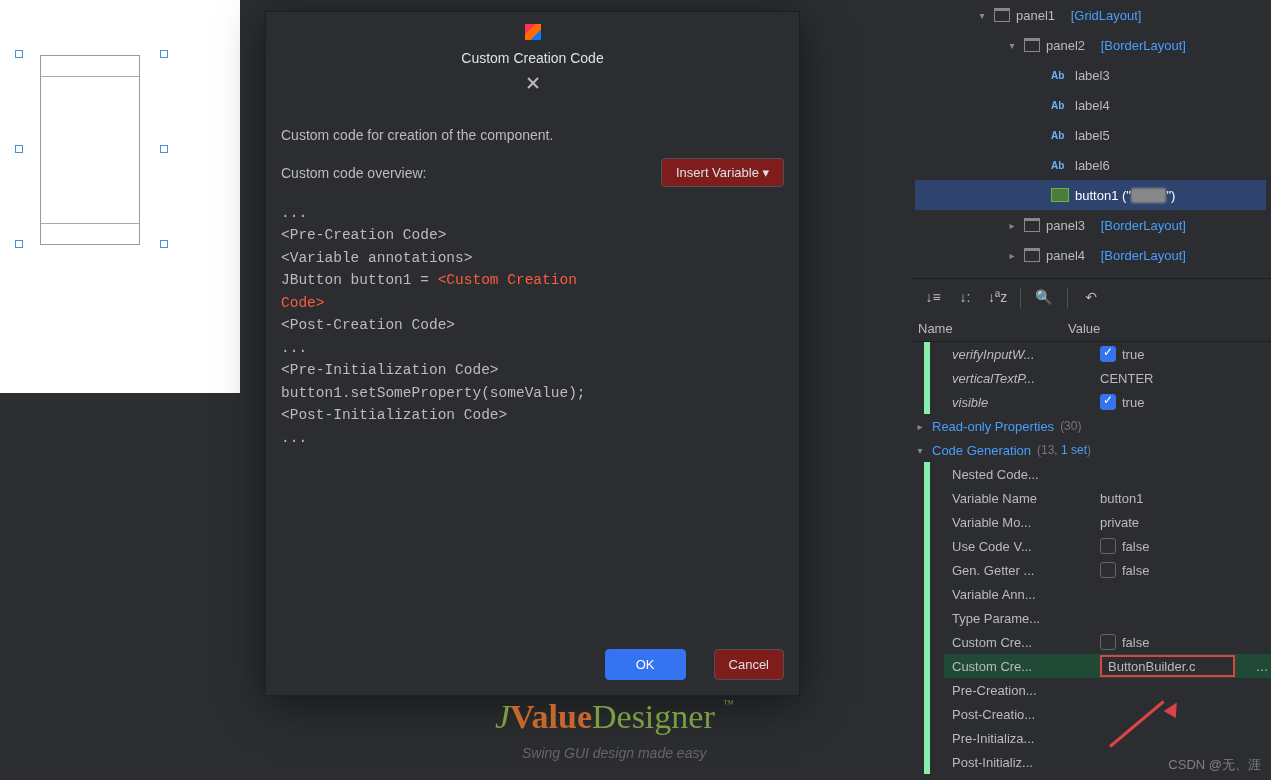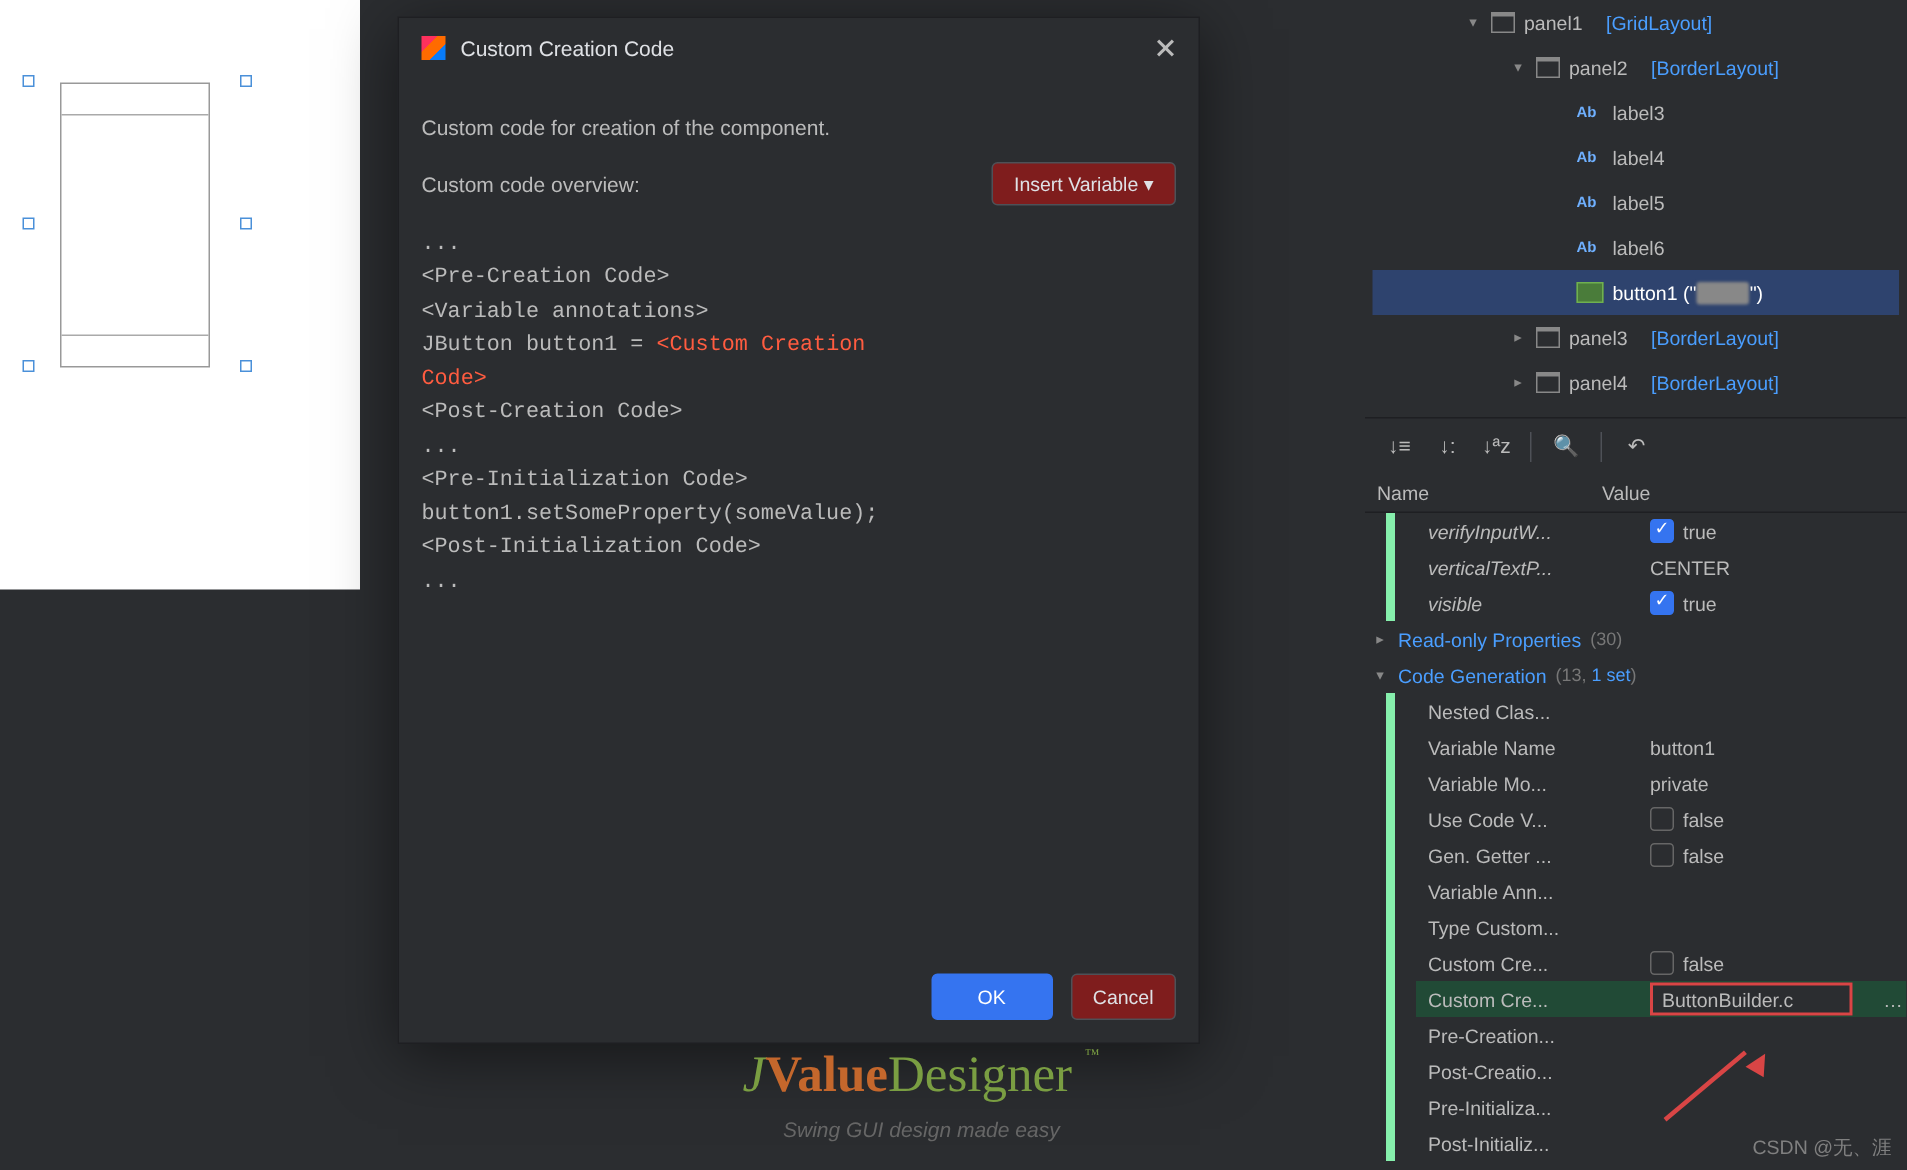--- a/index.html
+++ b/index.html
@@ -52,20 +52,21 @@
   left: 265px; top: 11px;
   width: 535px; height: 685px;
   background: #2b2d30;
   border: 1px solid #1e1f22;
   box-shadow: 0 8px 40px rgba(0,0,0,0.5);
 }
 .dialog-header {
   display: flex; align-items: center;
   padding: 12px 15px;
   gap: 10px;
+  flex-direction: column;
 }
 .dialog-icon {
   width: 16px; height: 16px;
   background: linear-gradient(135deg, #fe315d 0%, #fe315d 33%, #ff6b00 33%, #ff6b00 66%, #087cfa 66%);
 }
 .dialog-title { color: #dfe1e5; font-size: 14px; flex: 1; }
 .dialog-close { width: 14px; height: 14px; cursor: pointer; color: #bbb; position: relative; }
 .dialog-close::before, .dialog-close::after {
   content: ""; position: absolute; left: 6px; top: 0; width: 2px; height: 14px; background: #bbb;
 }
@@ -104,21 +105,21 @@
 .code-preview {
   font-family: "Consolas","Courier New",monospace;
   font-size: 14.5px; line-height: 1.55;
   color: #bbb;
   margin-top: 5px;
   white-space: pre;
 }
 .code-preview .hl { color: #ff5c40; }
 .dialog-footer {
   position: absolute; bottom: 0; right: 0;
-  padding: 15px; display: flex; gap: 12px;
+  padding: 15px; display: flex; gap: 28px;
 }
 
 
 .right-panel {
   position: absolute;
   left: 910px; top: 0; right: 0; bottom: 0;
   background: #2b2d30;
 }
 .tree {
   padding: 0 5px 5px 5px;
@@ -342,21 +343,21 @@
       <span class="gname">Read-only Properties</span>
       <span class="gcount">(30)</span>
     </div>
     <div class="prop-group">
       <span class="chev down"></span>
       <span class="gname">Code Generation</span>
       <span class="gcount"><span>(13,</span> <span class="gset">1 set</span><span>)</span></span>
     </div>
     <div class="tree-line">
       <div class="prop-row">
-          <div class="pname normal">Nested Clas...</div>
+          <div class="pname normal">Nested Code...</div>
           <div class="pval"></div>
         </div>
       <div class="prop-row">
           <div class="pname normal">Variable Name</div>
           <div class="pval">button1</div>
         </div>
       <div class="prop-row">
           <div class="pname normal">Variable Mo...</div>
           <div class="pval">private</div>
         </div>
@@ -372,21 +373,21 @@
           <div class="pval">
             <span class="checkbox"></span>
             <span>false</span>
           </div>
         </div>
       <div class="prop-row">
           <div class="pname normal">Variable Ann...</div>
           <div class="pval"></div>
         </div>
       <div class="prop-row">
-          <div class="pname normal">Type Custom...</div>
+          <div class="pname normal">Type Parame...</div>
           <div class="pval"></div>
         </div>
       <div class="prop-row">
           <div class="pname normal">Custom Cre...</div>
           <div class="pval">
             <span class="checkbox"></span>
             <span>false</span>
           </div>
         </div>
       <div class="prop-row highlight">

